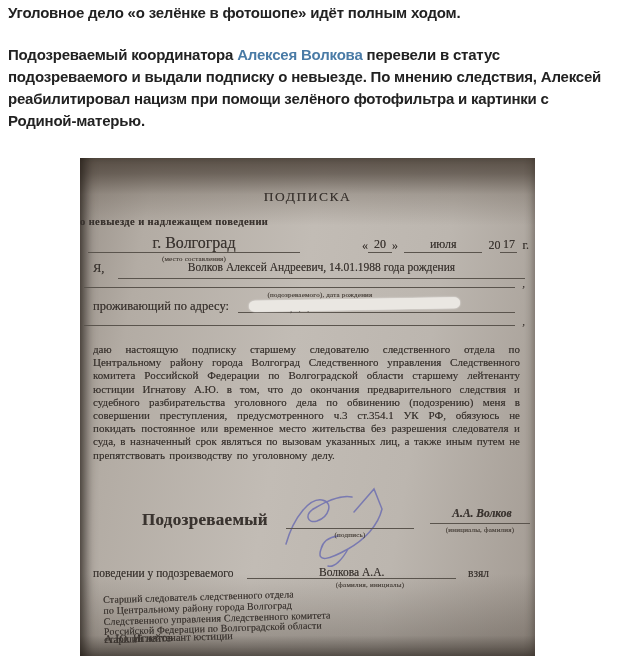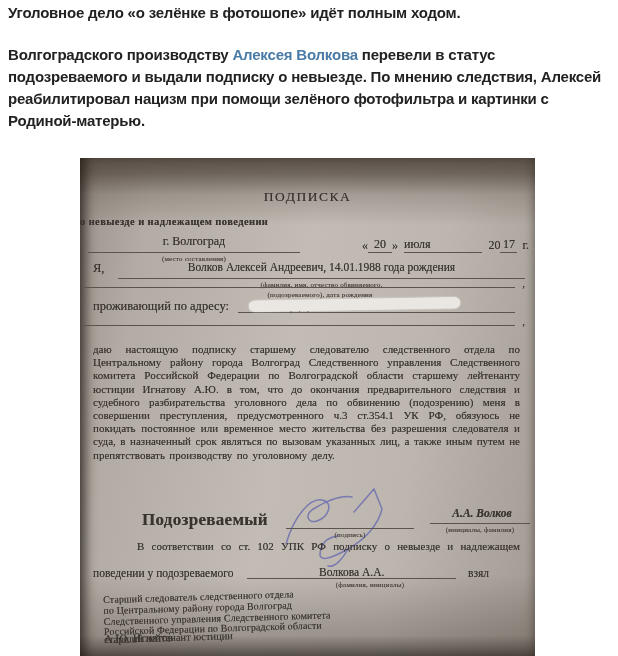--- a/index.html
+++ b/index.html
@@ -30,26 +30,26 @@
       inset 0 -20px 16px -10px rgba(25,18,12,0.55);
     text-shadow:0 0 0.6px rgba(58,50,44,0.65);
   }
   .photo * { position:absolute; }
   .u  { border-bottom:1px solid #5a544d; }
   .cap { font-size:7px; color:#4d463f; text-align:center; letter-spacing:0.2px; white-space:nowrap; }
 
   .doc-title    { top:31px; left:0; width:100%; text-align:center; font-size:13.5px; font-weight:normal; letter-spacing:1.5px; }
   .doc-subtitle { top:58px; left:0; width:100%; font-size:10.5px; font-weight:bold; letter-spacing:0.4px; }
 
-  .place-line   { top:76px; left:8px;  width:212px; height:19px; text-align:center; font-size:12px; }
+  .place-line   { top:76px; left:8px;  width:212px; height:19px; text-align:center; font-size:16px; }
   .place-cap    { top:97px; left:8px;  width:212px; }
   .date-group   { top:76px; left:282px; right:6px; height:19px; display:flex; align-items:flex-end; font-size:12px; position:absolute; }
   .date-group span { position:static; }
   .d-day  { width:24px; text-align:center; border-bottom:1px solid #5a544d; }
-  .d-mon  { flex:1; margin:0 6px; text-align:left; border-bottom:1px solid #5a544d; }
+  .d-mon  { flex:1; margin:0 6px; text-align:center; border-bottom:1px solid #5a544d; }
   .d-y2   { width:17px; text-align:center; border-bottom:1px solid #5a544d; }
 
   .ya        { top:103px; left:13px; font-size:12.5px; }
   .name-line { top:103px; left:38px; right:10px; height:18px; text-align:center; font-size:11.5px; border-bottom:1px solid #5a544d; }
   .name-cap  { top:123px; left:38px; right:10px; }
   .line1     { top:113px; left:4px; right:20px; height:17px; border-bottom:1px solid #5a544d; }
   .comma1    { top:119px; right:10px; font-size:11px; }
   .name-cap2 { top:133px; left:120px; width:240px; }
   .addr-label{ top:141px; left:13px; font-size:12.5px; }
   .addr-line { top:128px; left:158px; right:20px; height:27px; border-bottom:1px solid #5a544d; }
@@ -87,21 +87,21 @@
   .footer-lines { font-size:10px; line-height:10.8px; letter-spacing:0.1px; }
   .footer-bottom { display:flex; justify-content:space-between; align-items:flex-end; margin-top:7px; padding-right:6px; }
   .footer-rank { font-size:10.5px; }
   .footer-name { font-size:11.5px; }
 </style>
 </head>
 <body>
 
 <div class="article">
   <div class="article-title">Уголовное дело «о зелёнке в фотошопе» идёт полным ходом.</div>
-  <div class="article-para"><span>Волгоградского производству </span><a class="person-link">Алексея Волкова</a><span> перевели в статус подозреваемого и выдали подписку о невыезде. По мнению следствия, Алексей реабилитировал нацизм при помощи зелёного фотофильтра и картинки с Родиной-матерью.</span></div>
+  <div class="article-para"><span>Подозреваемый координатора </span><a class="person-link">Алексея Волкова</a><span> перевели в статус подозреваемого и выдали подписку о невыезде. По мнению следствия, Алексей реабилитировал нацизм при помощи зелёного фотофильтра и картинки с Родиной-матерью.</span></div>
 </div>
 
 <div class="photo">
   <div class="doc-title">ПОДПИСКА</div>
   <div class="doc-subtitle">о невыезде и надлежащем поведении</div>
 
   <div class="place-line u">г. Волгоград</div>
   <div class="place-cap cap">(место составления)</div>
 
   <div class="date-group">
@@ -109,21 +109,20 @@
     <span class="d-day">20</span>
     <span>»</span>
     <span class="d-mon">июля</span>
     <span>20</span>
     <span class="d-y2">17</span>
     <span style="margin-left:5px;">г.</span>
   </div>
 
   <div class="ya">Я,</div>
   <div class="name-line">Волков Алексей Андреевич, 14.01.1988 года рождения</div>
-  <div class="name-cap cap">(фамилия, имя, отчество обвиняемого,</div>
 
   <div class="line1"></div>
   <div class="comma1">,</div>
   <div class="name-cap2 cap">(подозреваемого), дата рождения</div>
 
   <div class="addr-label">проживающий по адресу:</div>
   <div class="addr-line"></div>
   <div class="addr-marks">,        .        .</div>
   <div class="addr-blob"></div>
   <div class="line2"></div>
@@ -141,21 +140,20 @@
              C120,40 106,54 90,63 C72,73 58,78 63,63 C65,55 72,51 80,50
              M90,63 C84,74 76,82 70,80" fill="none" stroke="#6f71b0" stroke-width="1.5" stroke-linecap="round" opacity="0.88"></path>
   </svg>
   <div class="sig-line"></div>
   <div class="sig-cap cap">(подпись)</div>
 
   <div class="init-line"></div>
   <div class="initials">А.А. Волков</div>
   <div class="init-cap cap">(инициалы, фамилия)</div>
 
-  <div class="statute-l1">В соответствии со ст. 102 УПК РФ подписку о невыезде и надлежащем</div>
   <div class="statute-row">
     <span>поведении у подозреваемого</span>
     <span class="st-name">Волкова А.А.</span>
     <span class="st-took">взял</span>
   </div>
   <div class="statute-cap cap">(фамилия, инициалы)</div>
 
   <div class="footer">
     <div class="footer-lines">
       <div>Старший следователь следственного отдела</div>

